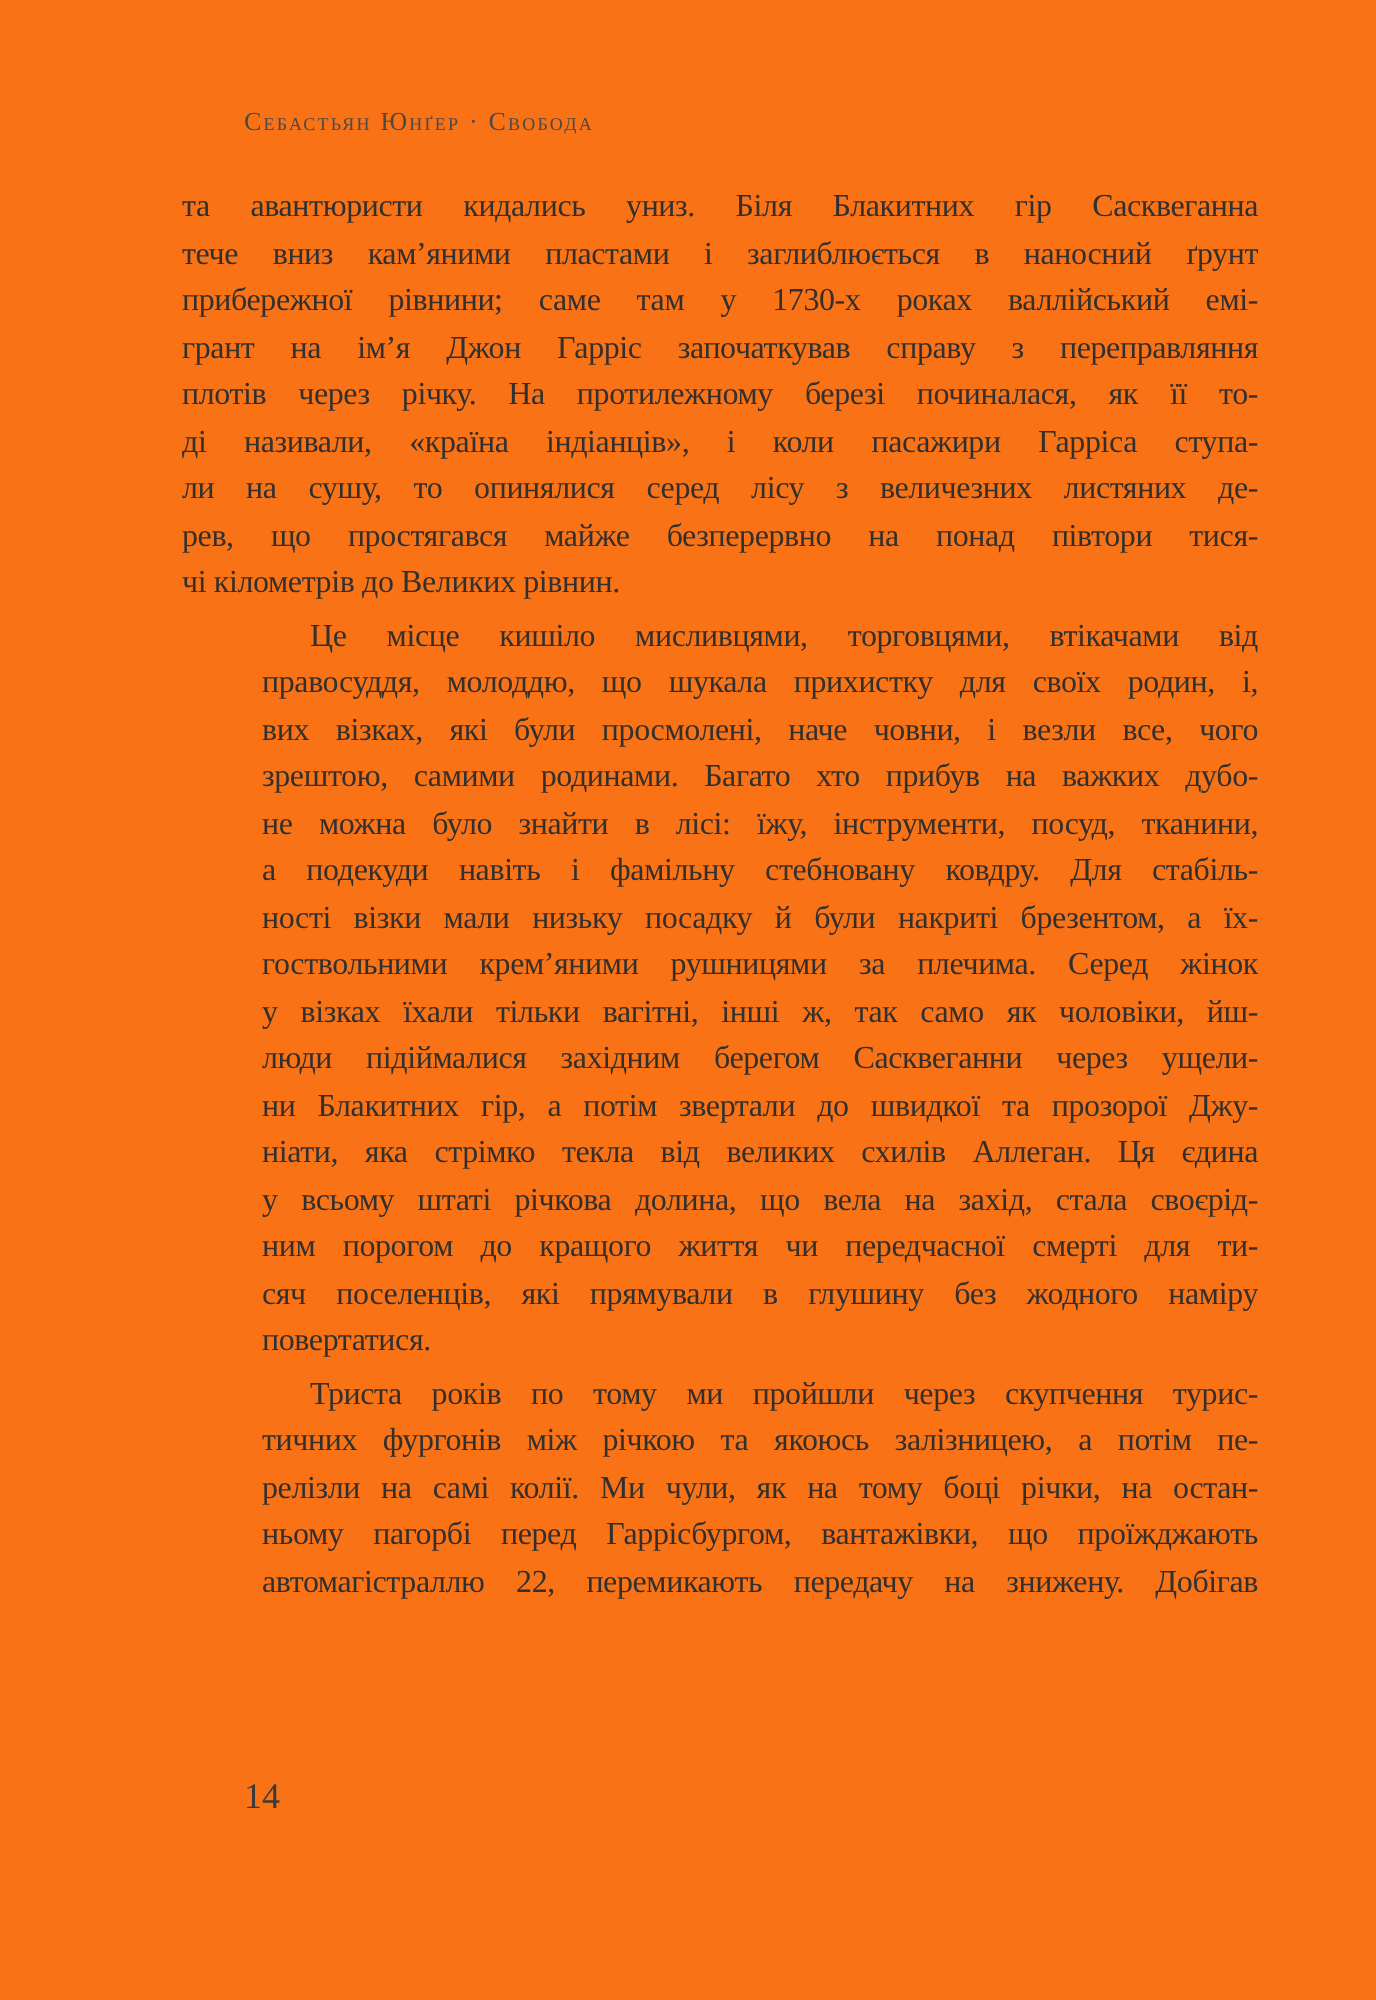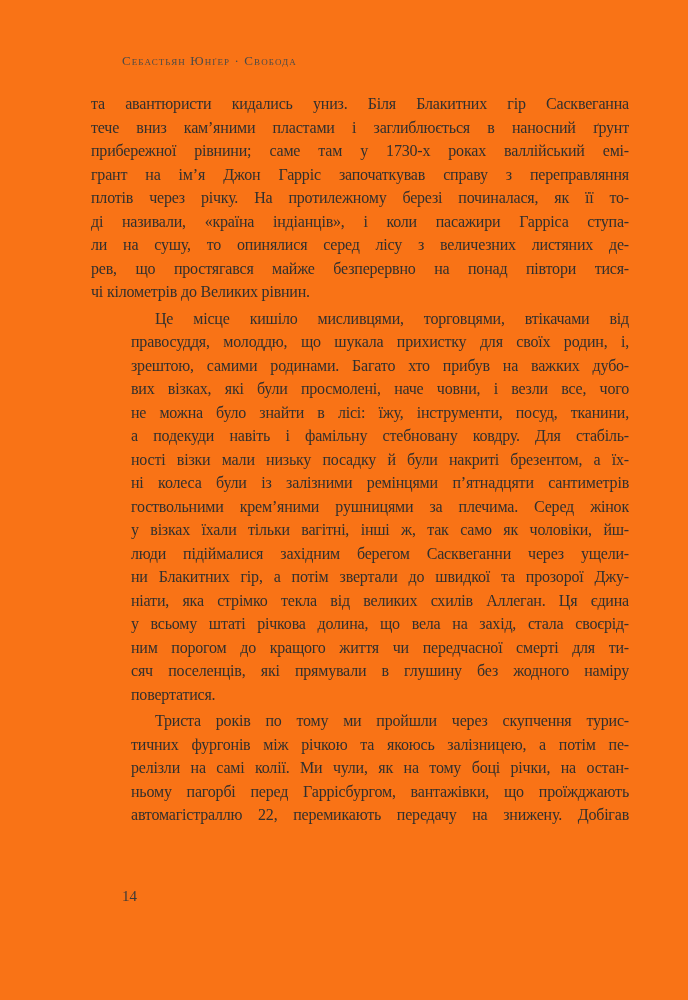--- a/index.html
+++ b/index.html
@@ -50,21 +50,21 @@
   .line-end {
     text-align-last: left;
   }
   .para.indent .line:first-child {
     text-indent: 24px;
   }
   .page-number {
     position: absolute;
     left: 122px;
     top: 888px;
-    font-size: 15px;
+    font-size: 18px;
     color: #3c3a38;
     font-feature-settings: "onum";
   }
 </style>
 </head>
 <body>
 
 <div class="page">
   <div class="running-header">Себастьян Юнґер · Свобода</div>
 
@@ -76,26 +76,25 @@
         <div class="line">грант на ім’я Джон Гарріс започаткував справу з переправляння</div>
         <div class="line">плотів через річку. На протилежному березі починалася, як її то-</div>
         <div class="line">ді називали, «країна індіанців», і коли пасажири Гарріса ступа-</div>
         <div class="line">ли на сушу, то опинялися серед лісу з величезних листяних де-</div>
         <div class="line">рев, що простягався майже безперервно на понад півтори тися-</div>
         <div class="line line-end">чі кілометрів до Великих рівнин.</div>
       </div>
       <div class="para indent">
         <div class="line">Це місце кишіло мисливцями, торговцями, втікачами від</div>
         <div class="line">правосуддя, молоддю, що шукала прихистку для своїх родин, і,</div>
+        <div class="line">вих візках, які були просмолені, наче човни, і везли все, чого</div>
         <div class="line">зрештою, самими родинами. Багато хто прибув на важких дубо-</div>
-        <div class="line">вих візках, які були просмолені, наче човни, і везли все, чого</div>
         <div class="line">не можна було знайти в лісі: їжу, інструменти, посуд, тканини,</div>
         <div class="line">а подекуди навіть і фамільну стебновану ковдру. Для стабіль-</div>
         <div class="line">ності візки мали низьку посадку й були накриті брезентом, а їх-</div>
-        <div class="line">ні колеса були із залізними ремінцями п’ятнадцяти сантиметрів</div>
         <div class="line">гоствольними крем’яними рушницями за плечима. Серед жінок</div>
         <div class="line">у візках їхали тільки вагітні, інші ж, так само як чоловіки, йш-</div>
         <div class="line">люди підіймалися західним берегом Сасквеганни через ущели-</div>
         <div class="line">ни Блакитних гір, а потім звертали до швидкої та прозорої Джу-</div>
         <div class="line">ніати, яка стрімко текла від великих схилів Аллеган. Ця єдина</div>
         <div class="line">у всьому штаті річкова долина, що вела на захід, стала своєрід-</div>
         <div class="line">ним порогом до кращого життя чи передчасної смерті для ти-</div>
         <div class="line">сяч поселенців, які прямували в глушину без жодного наміру</div>
         <div class="line line-end">повертатися.</div>
       </div>

